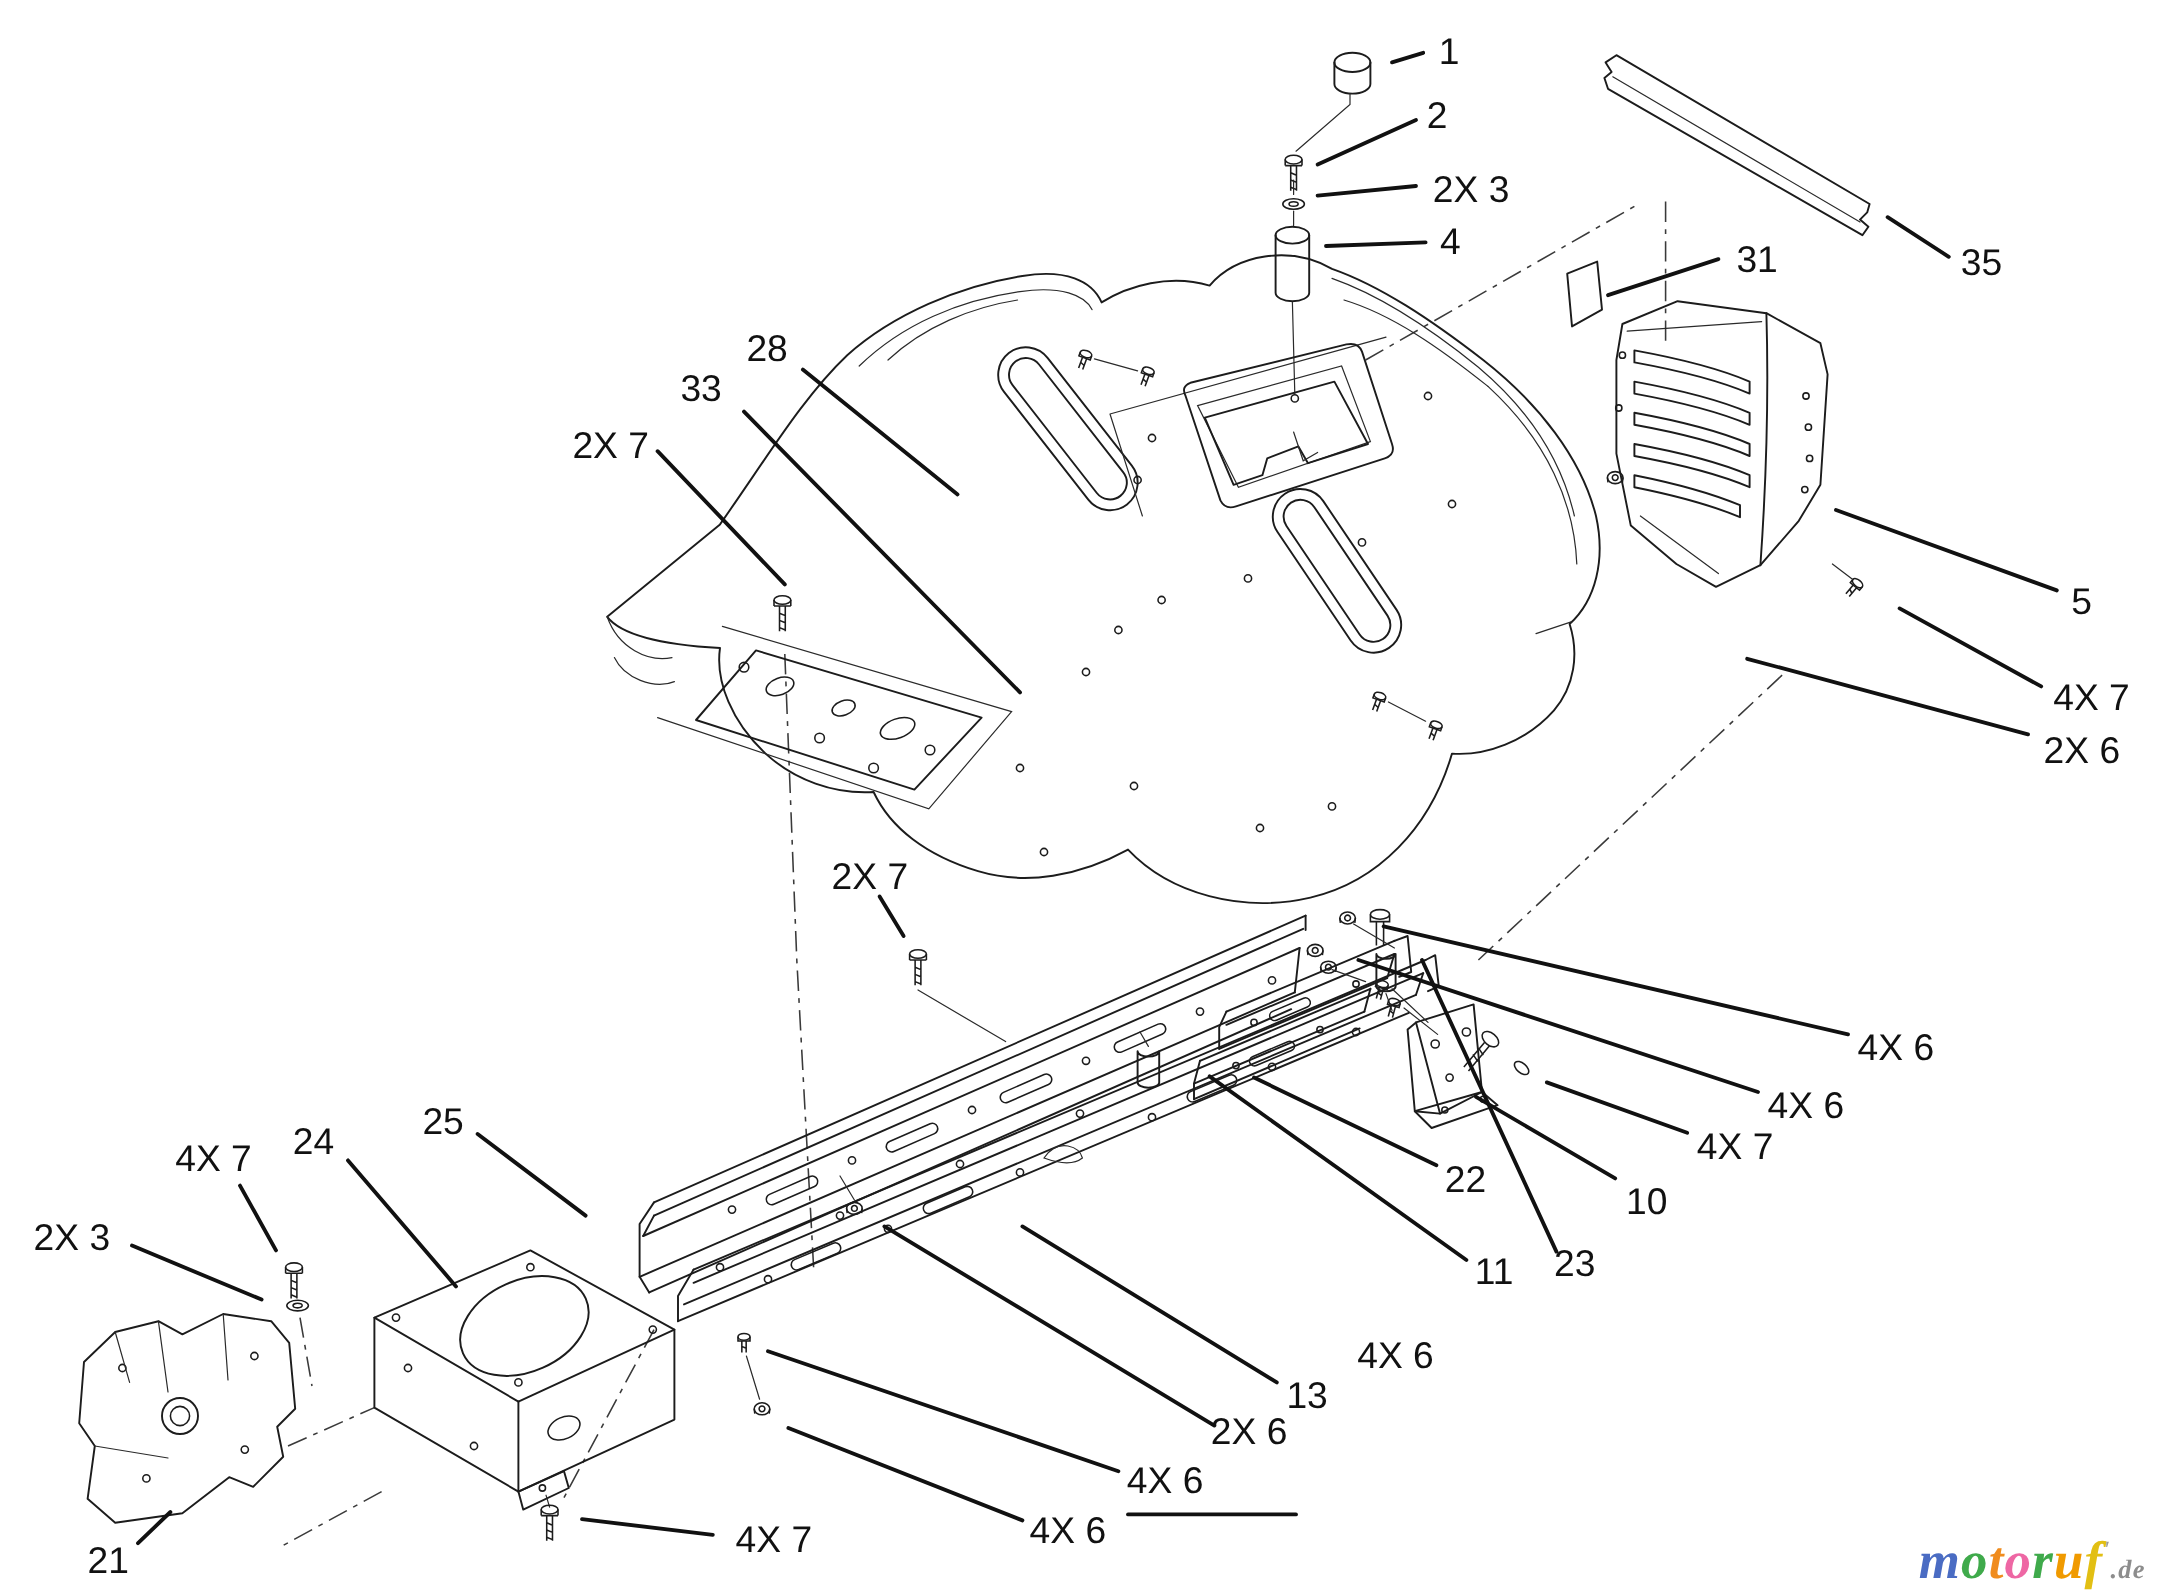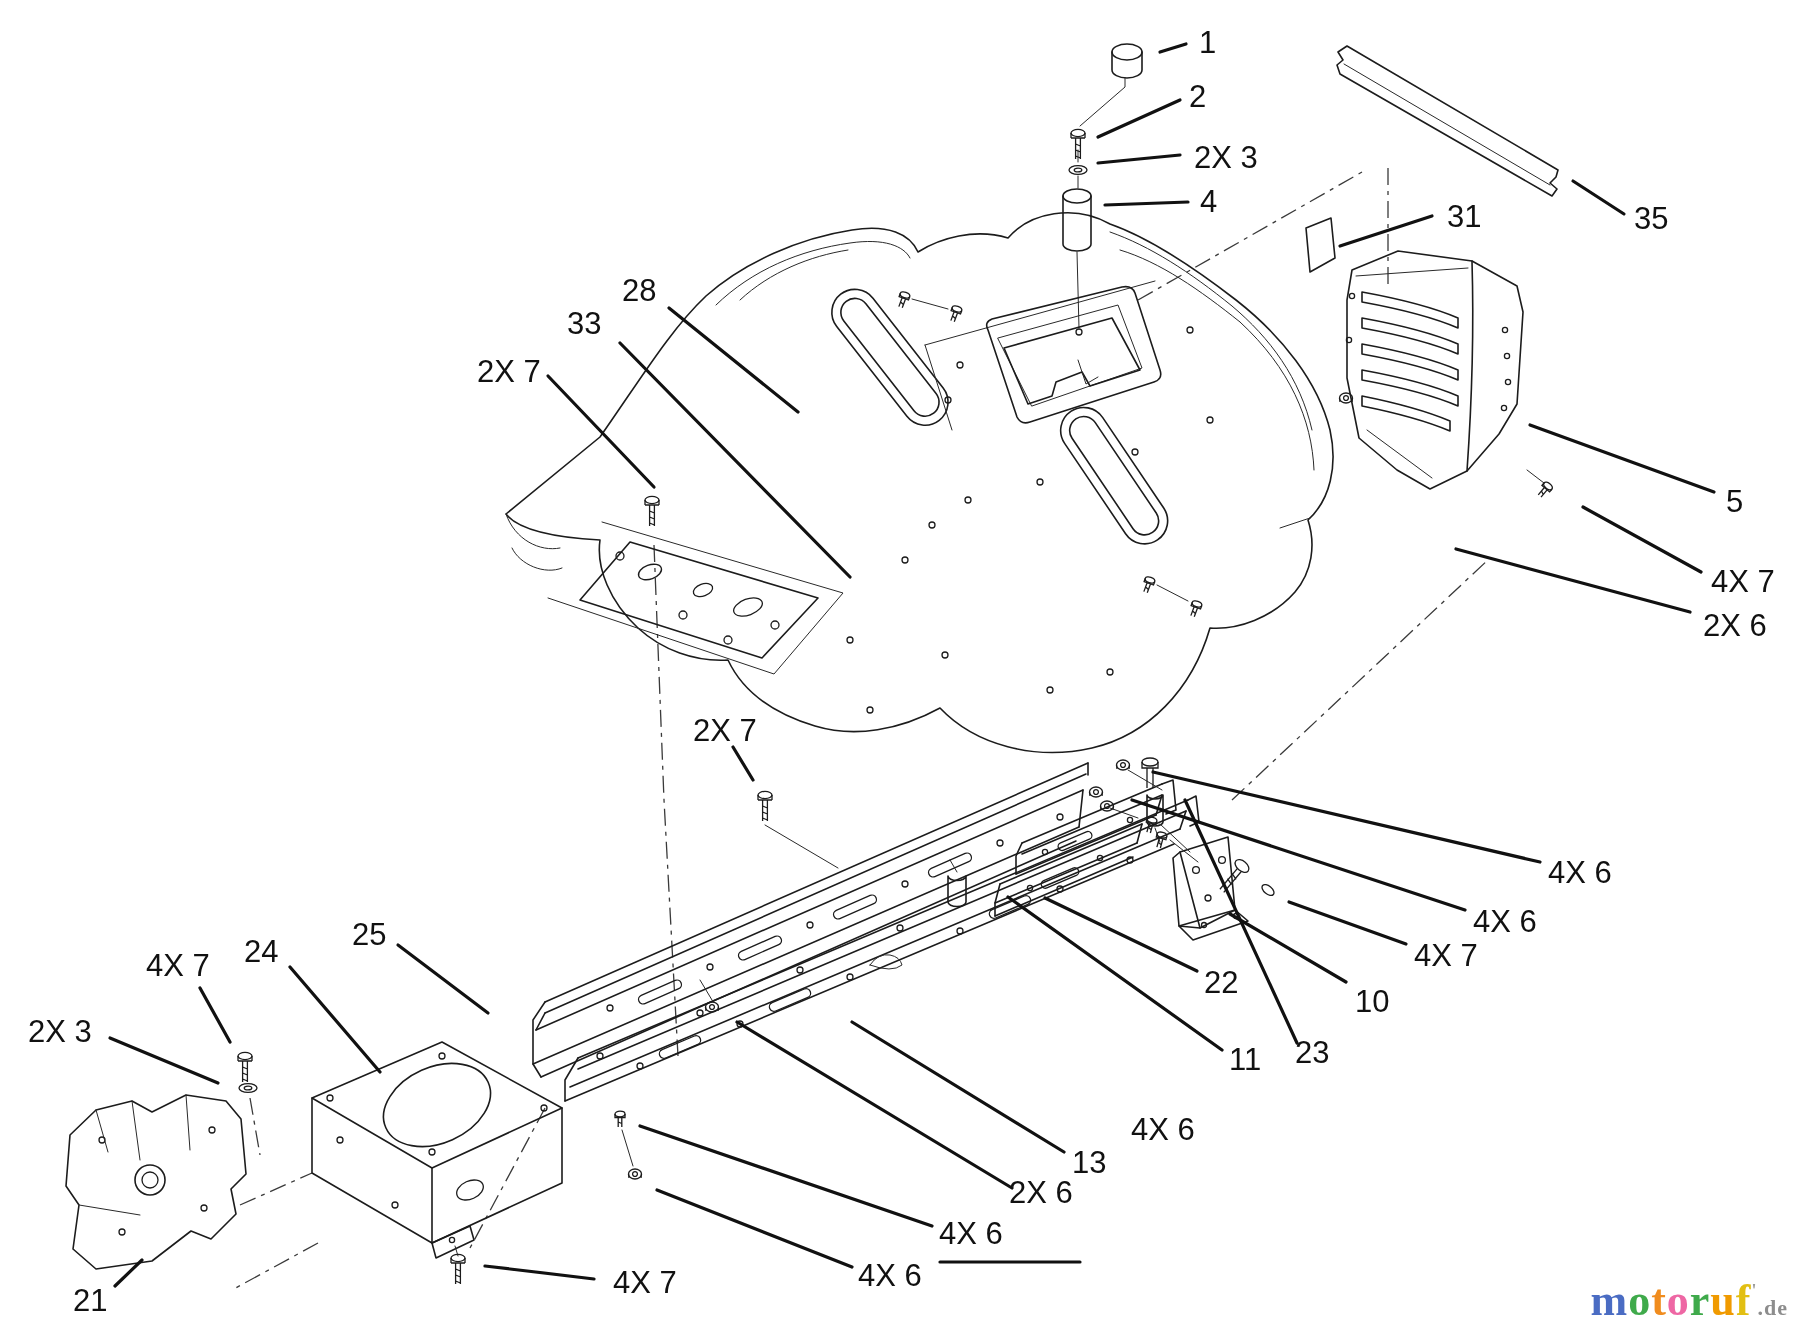--- a/index.html
+++ b/index.html
@@ -6,21 +6,21 @@
   #stage{position:relative;width:1800px;height:1325px;background:#fff;overflow:hidden;
          font-family:"Liberation Sans",sans-serif;}
   svg{position:absolute;left:0;top:0;}
   .p{fill:none;stroke:#1c1c1c;stroke-width:1.6;stroke-linejoin:round;stroke-linecap:round;}
   .t{fill:none;stroke:#2a2a2a;stroke-width:1;stroke-linecap:round;}
   .h{fill:none;stroke:#1c1c1c;stroke-width:1.3;}
   .leader{stroke:#111;stroke-width:3.2;stroke-linecap:round;}
   .ph{fill:none;stroke:#3a3a3a;stroke-width:1.3;stroke-dasharray:17 6 4 6;}
   .callout-text{font-family:"Liberation Sans",sans-serif;font-size:31px;fill:#111;}
   #logo{position:absolute;right:12px;bottom:2px;font-family:"Liberation Serif",serif;
-        font-weight:bold;font-size:44px;letter-spacing:1px;line-height:1;}
+        font-weight:bold;font-size:44px;letter-spacing:1px;line-height:1;font-style:italic;}
   #logo .suffix{font-size:22px;font-weight:bold;}
   #logo .tick{font-size:18px;vertical-align:18px;}
 </style>
 </head>
 <body>
 
 <div id="stage">
 <svg width="1800" height="1325" viewBox="0 0 1800 1325">
 
   <defs>

